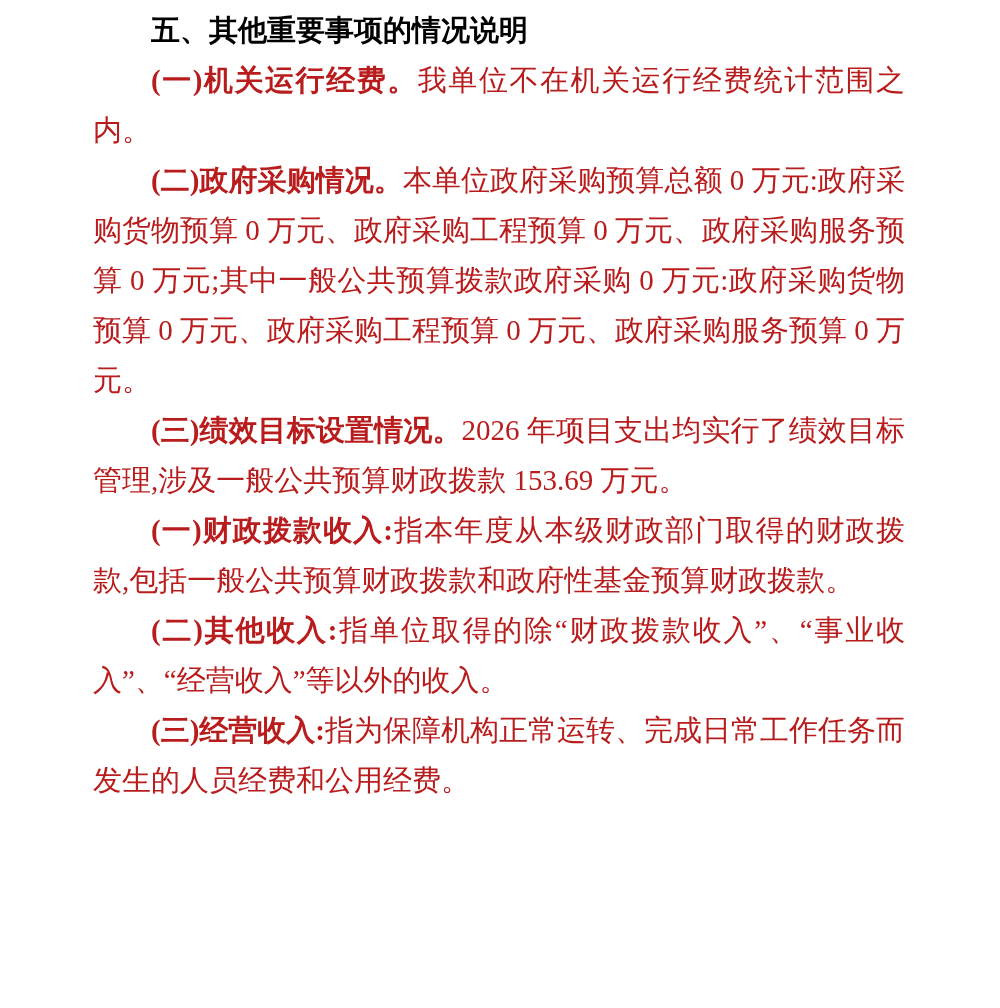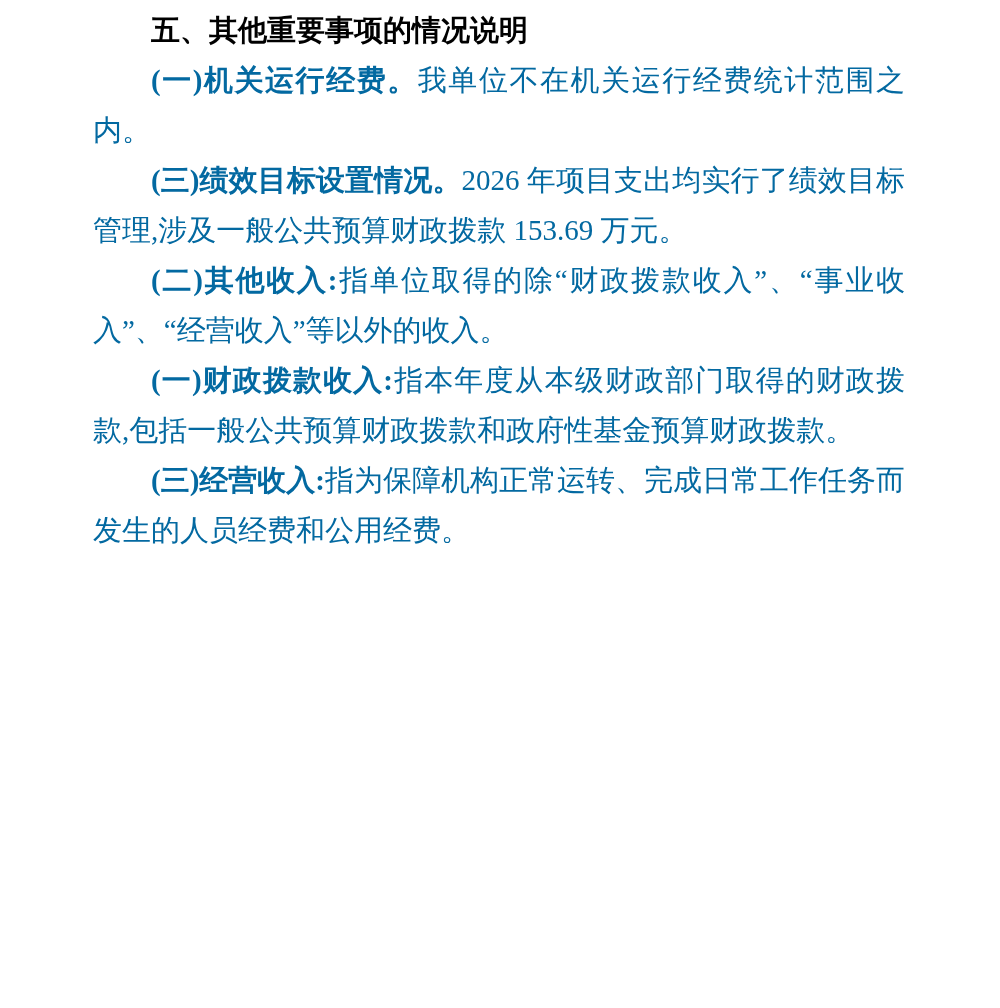--- a/index.html
+++ b/index.html
@@ -28,39 +28,40 @@
     color: #000000;
   }
   .doc-para {
     margin: 0;
     font-family: "Liberation Serif", "DejaVu Serif", serif;
     font-weight: 400;
     font-size: 29px;
     line-height: 50px;
     text-indent: 2em;
     text-align: justify;
-    color: #0369a1;
+    color: #b91c1c;
   }
   .doc-para .lead {
     font-weight: 700;
   }
 </style>
 </head>
 <body>
 
 <div class="page">
 
   <h2 class="doc-heading">五、其他重要事项的情况说明</h2>
 
   <p class="doc-para"><span class="lead">(一)机关运行经费。</span><span>我单位不在机关运行经费统计范围之内。</span></p>
 
+  <p class="doc-para"><span class="lead">(二)政府采购情况。</span><span>本单位政府采购预算总额 0 万元:政府采购货物预算 0 万元、政府采购工程预算 0 万元、政府采购服务预算 0 万元;其中一般公共预算拨款政府采购 0 万元:政府采购货物预算 0 万元、政府采购工程预算 0 万元、政府采购服务预算 0 万元。</span></p>
 
   <p class="doc-para"><span class="lead">(三)绩效目标设置情况。</span><span>2026 年项目支出均实行了绩效目标管理,涉及一般公共预算财政拨款 153.69 万元。</span></p>
 
 
 
+  <p class="doc-para"><span class="lead">(一)财政拨款收入:</span><span>指本年度从本级财政部门取得的财政拨款,包括一般公共预算财政拨款和政府性基金预算财政拨款。</span></p>
+
   <p class="doc-para"><span class="lead">(二)其他收入:</span><span>指单位取得的除“财政拨款收入”、“事业收入”、“经营收入”等以外的收入。</span></p>
-
-  <p class="doc-para"><span class="lead">(一)财政拨款收入:</span><span>指本年度从本级财政部门取得的财政拨款,包括一般公共预算财政拨款和政府性基金预算财政拨款。</span></p>
 
   <p class="doc-para"><span class="lead">(三)经营收入:</span><span>指为保障机构正常运转、完成日常工作任务而发生的人员经费和公用经费。</span></p>
 
 </div>
 
 </body></html>

